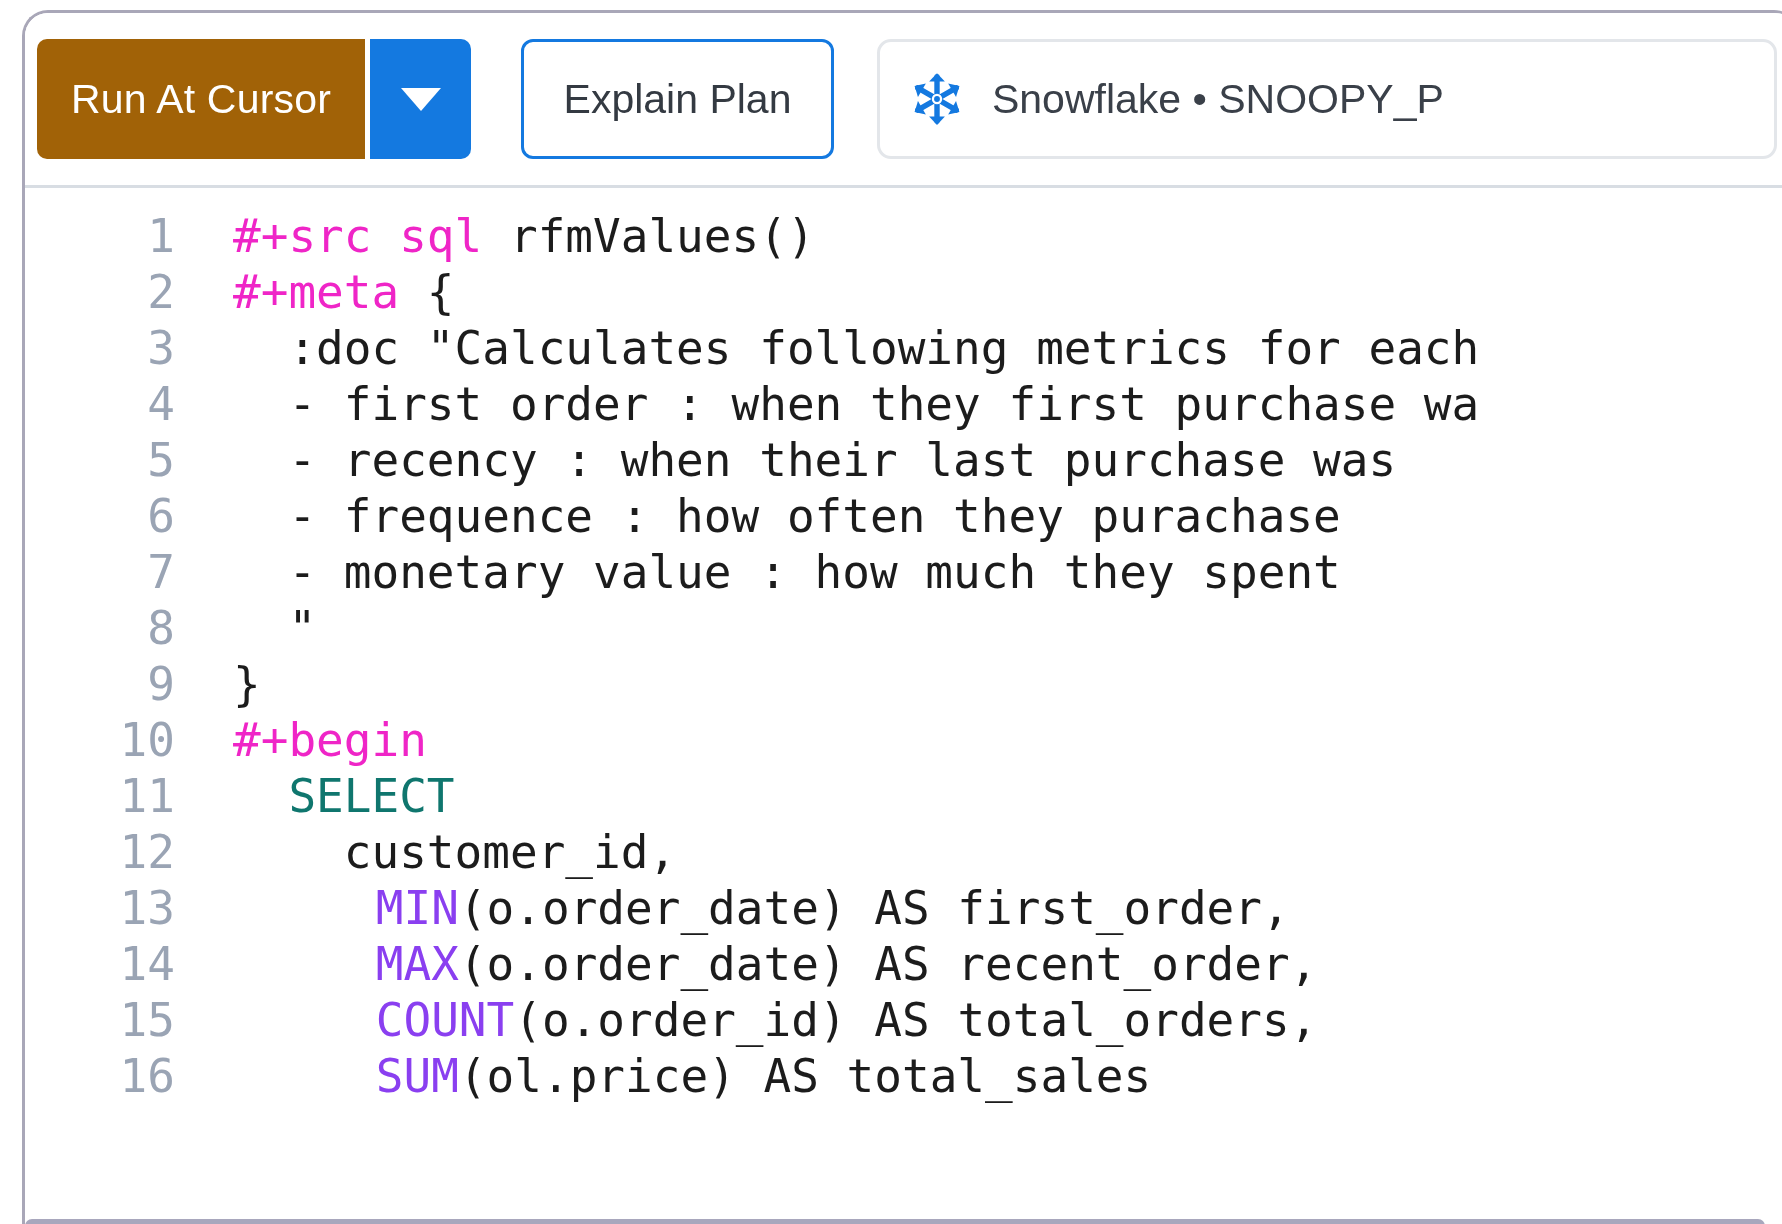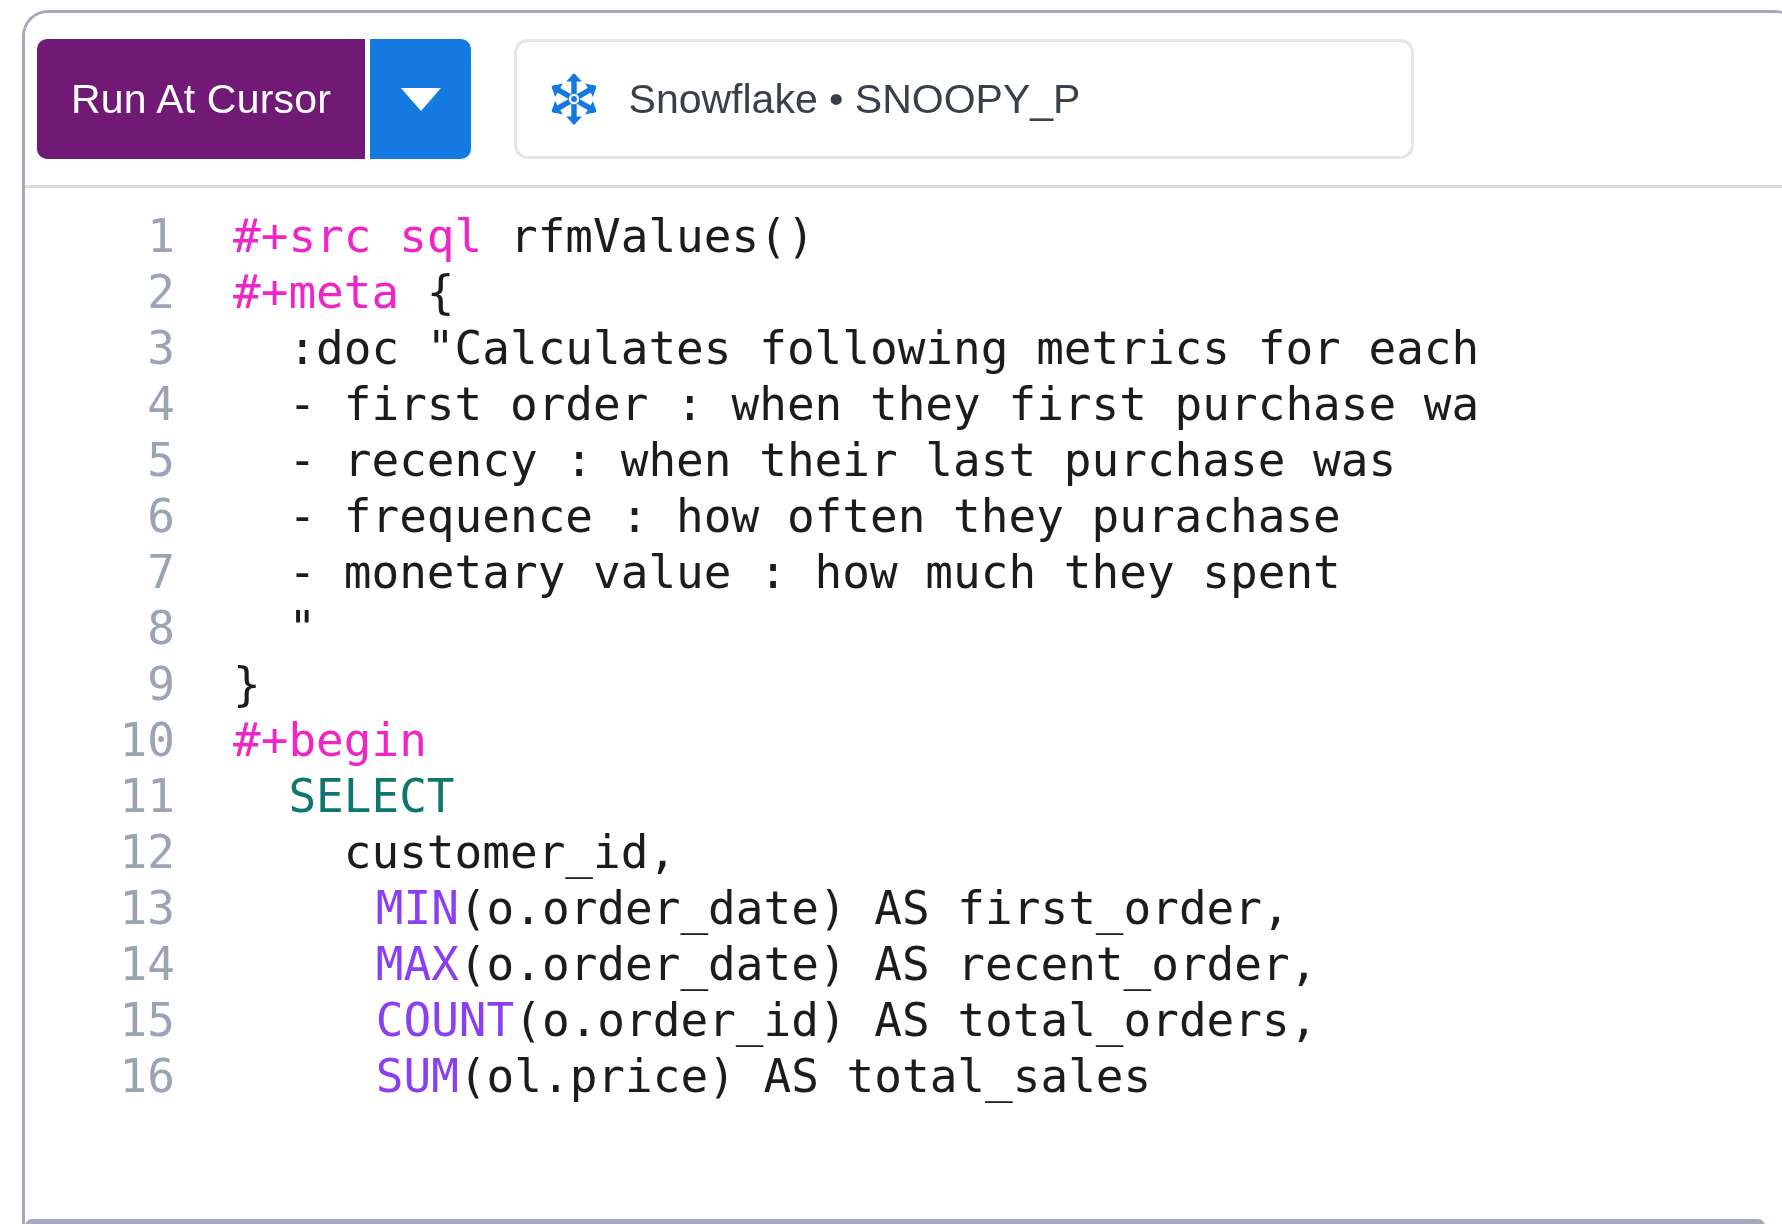--- a/index.html
+++ b/index.html
@@ -49,21 +49,21 @@
   }
 
   .btn-group {
     display: inline-flex;
     vertical-align: top;
     align-items: stretch;
     height: 120px;
   }
 
   #run-at-cursor-button {
-    background: #701a75;
+    background: #a16207;
     color: #ffffff;
     border: none;
     border-radius: 10px 0 0 10px;
     font-size: 41px;
     font-family: "Liberation Sans", sans-serif;
     padding: 11px 34px;
     cursor: pointer;
     letter-spacing: 0.2px;
     display: flex;
     align-items: center;
@@ -200,20 +200,21 @@
 
   <div id="toolbar">
 
     <div class="btn-group">
       <button id="run-at-cursor-button">Run At Cursor</button>
       <button id="run-options-button">
         <span class="caret-down"></span>
       </button>
     </div>
 
+    <button id="explain-plan-button">Explain Plan</button>
 
     <div id="connection-chip">
       <svg id="snowflake-icon" viewBox="0 0 48 48">
         <g fill="#1479e0">
           <rect x="21.6" y="2" width="4.8" height="44" rx="2.2"></rect>
           <rect x="21.6" y="2" width="4.8" height="44" rx="2.2" transform="rotate(60 24 24)"></rect>
           <rect x="21.6" y="2" width="4.8" height="44" rx="2.2" transform="rotate(120 24 24)"></rect>
           <polygon points="24,1 31,8.5 17,8.5"></polygon>
           <polygon points="24,47 31,39.5 17,39.5"></polygon>
           <polygon points="24,1 31,8.5 17,8.5" transform="rotate(60 24 24)"></polygon>

